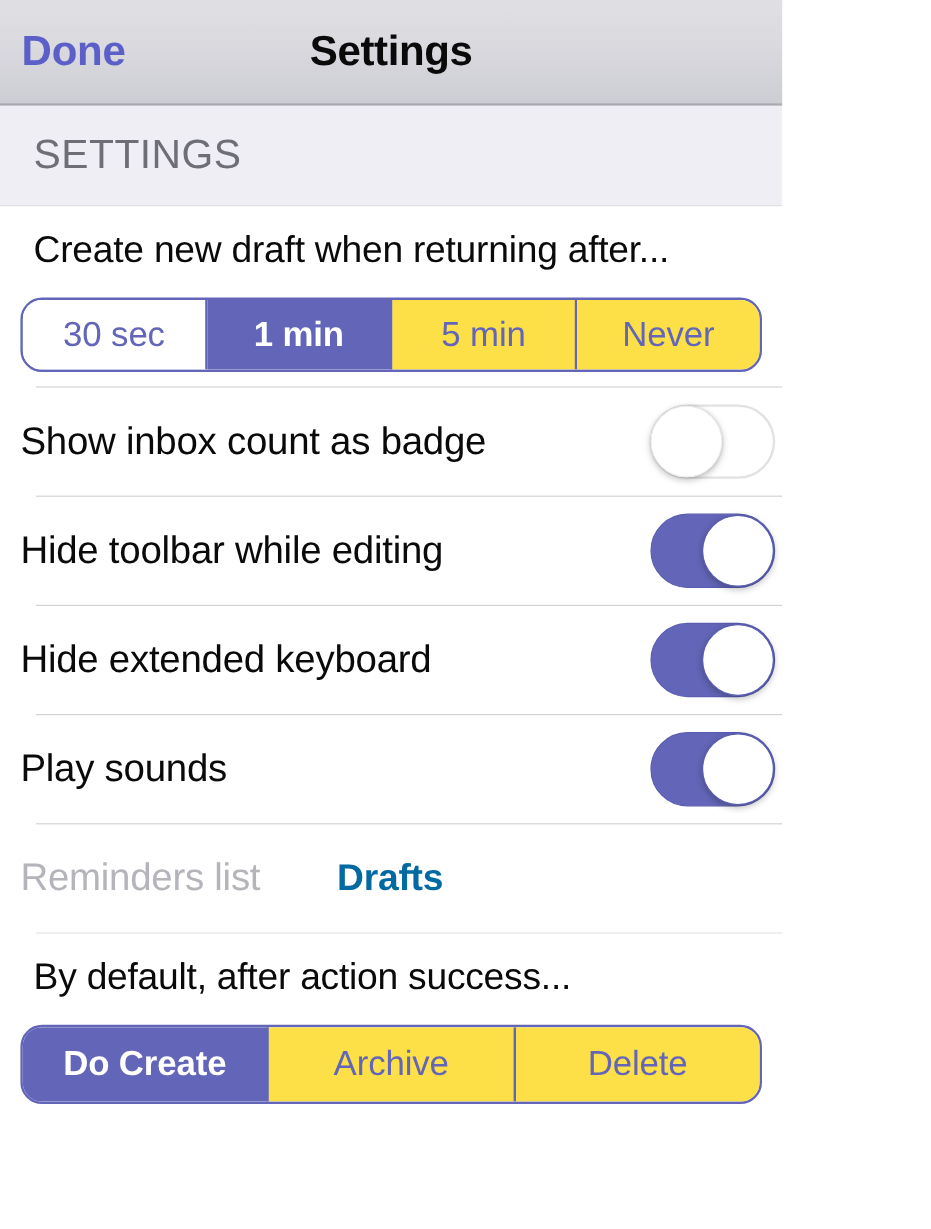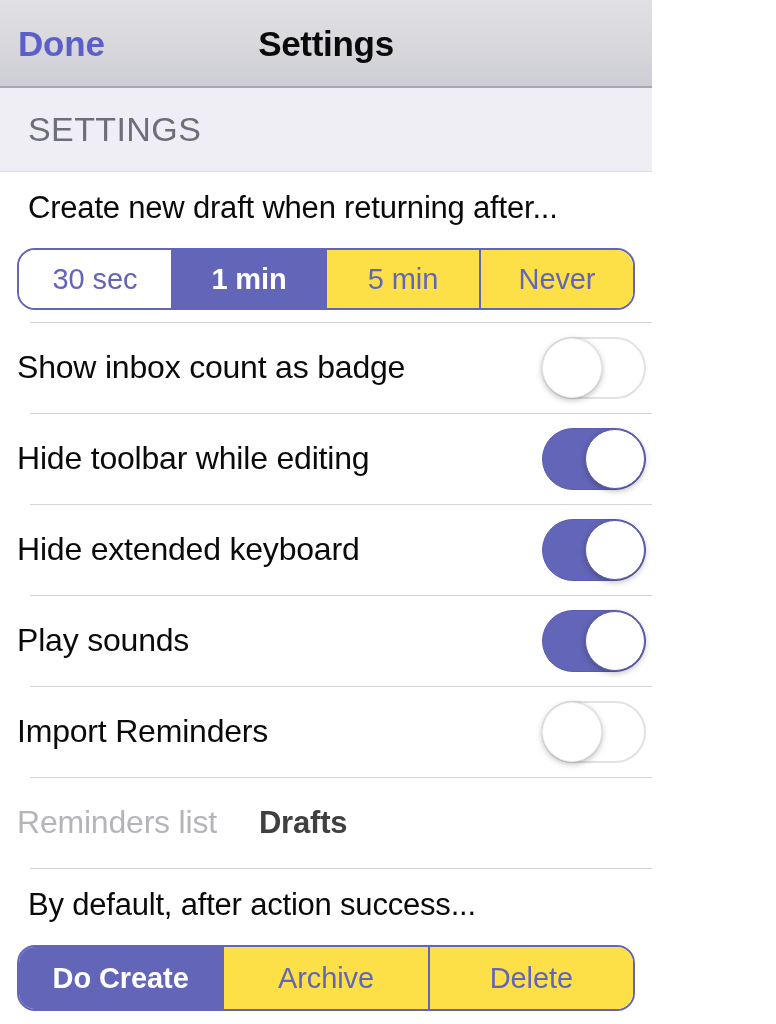--- a/index.html
+++ b/index.html
@@ -155,24 +155,24 @@
     letter-spacing: -0.2px;
     white-space: nowrap;
     flex: 0 0 auto;
   }
   .row-label.disabled {
     color: #b4b4ba;
     text-align: center;
   }
   .row-value {
     font-size: 31px;
-    color: #404040;
+    color: #0369a1;
     font-weight: bold;
     letter-spacing: -0.2px;
-    margin-left: 42px;
+    margin-left: 64px;
     white-space: nowrap;
   }
 
   
   .switch {
     position: absolute;
     right: 6px;
     top: 50%;
     transform: translateY(-50%);
     width: 104px;
@@ -286,28 +286,20 @@
 
     <div class="list-row">
       <div class="sep"></div>
       <span class="row-label">Play sounds</span>
       <div class="switch on">
         <div class="track"></div>
         <div class="knob"></div>
       </div>
     </div>
 
-    <div class="list-row">
-      <div class="sep"></div>
-      <span class="row-label">Import Reminders</span>
-      <div class="switch off">
-        <div class="track"></div>
-        <div class="knob"></div>
-      </div>
-    </div>
 
     <div class="list-row">
       <div class="sep"></div>
       <span class="row-label disabled">Reminders list</span>
       <span class="row-value">Drafts</span>
     </div>
 
   </div>
 
   <div class="bottom-sep"></div>

